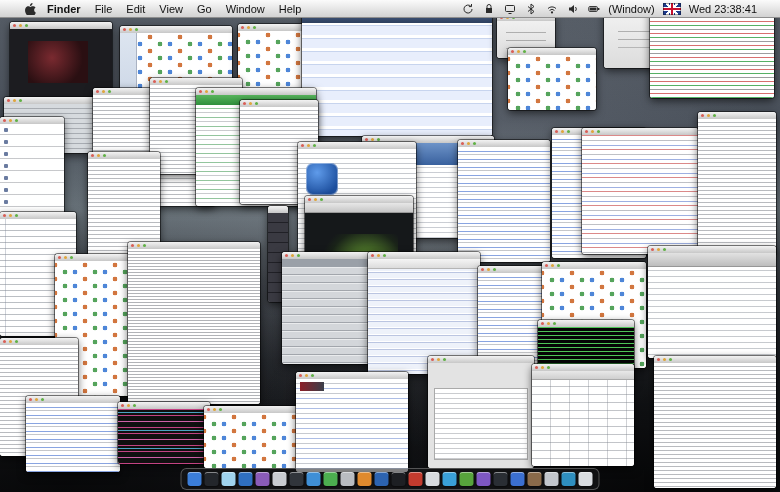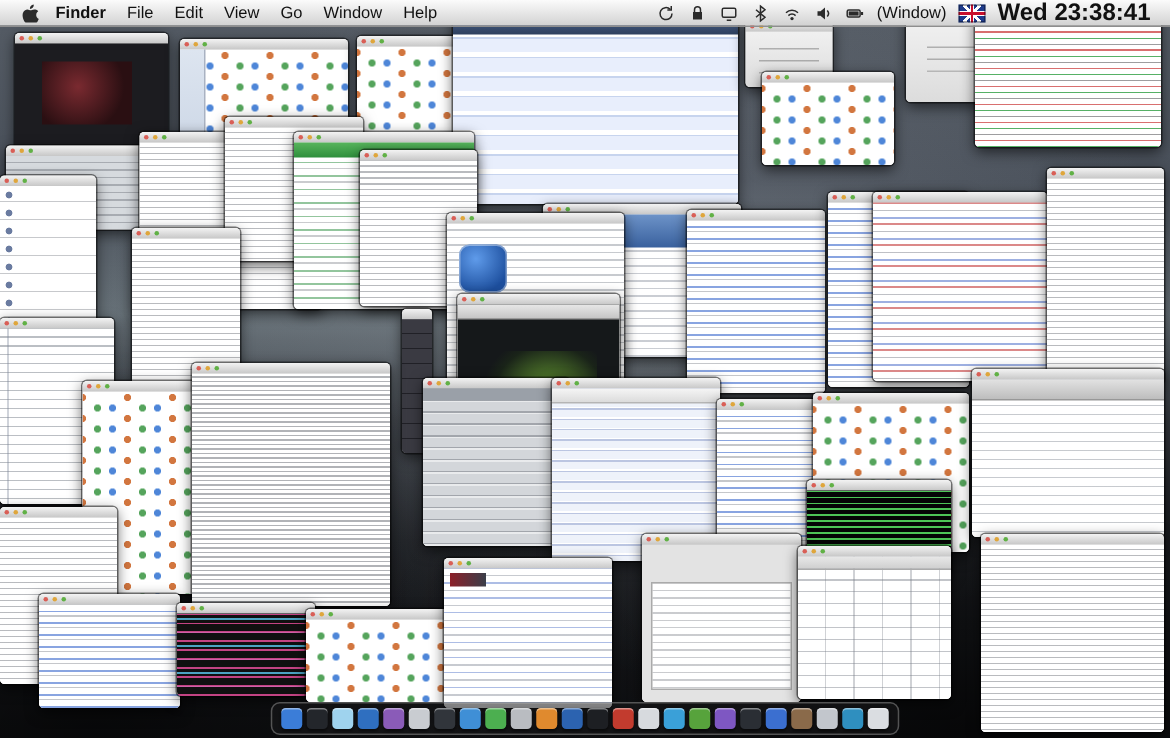--- a/index.html
+++ b/index.html
@@ -15,41 +15,41 @@
       radial-gradient(ellipse at 82% 100%, rgba(0,0,0,.65), transparent 45%),
       radial-gradient(ellipse at 8% 100%, rgba(0,0,0,.6), transparent 38%),
       radial-gradient(ellipse at 55% 42%, rgba(175,180,188,.22), transparent 60%),
       linear-gradient(to bottom,#565d66 0px,#49505a 120px,#667077 210px,#3d4249 280px,#23262b 360px,#121316 492px);
   }
   
   .menubar{
     position:absolute;top:0;left:0;right:0;height:18px;z-index:60;
     background:linear-gradient(#fbfbfb,#d2d2d2);
     border-bottom:1px solid #8e8e8e;
-    display:flex;align-items:center;padding:0 13px;box-sizing:border-box;
+    display:flex;align-items:center;padding:0 23px;box-sizing:border-box;
     font-size:11px;color:#111;
   }
   .apple{width:14px;height:13px;margin-right:10px;display:flex;align-items:center;}
   .menu-item{margin-right:14px;cursor:default;white-space:nowrap;}
   .menu-item.app{font-weight:bold;}
   .mb-right{margin-left:auto;display:flex;align-items:center;gap:8px;}
   .mi{width:13px;height:13px;display:inline-flex;align-items:center;justify-content:center;}
   .mi svg{width:12px;height:12px;}
   .battery-label{font-size:11px;}
   .flag{width:16px;height:10px;display:inline-block;border:1px solid rgba(0,0,0,.35);
     background-color:#1f3c8c;
     background-image:
       linear-gradient(to right, transparent 45%, #c8102e 45%, #c8102e 55%, transparent 55%),
       linear-gradient(to bottom, transparent 40%, #c8102e 40%, #c8102e 60%, transparent 60%),
       linear-gradient(to right, transparent 40%, #ffffff 40%, #ffffff 60%, transparent 60%),
       linear-gradient(to bottom, transparent 33%, #ffffff 33%, #ffffff 67%, transparent 67%),
       linear-gradient(45deg, transparent 45%, #ffffff 45%, #ffffff 55%, transparent 55%),
       linear-gradient(-45deg, transparent 45%, #ffffff 45%, #ffffff 55%, transparent 55%);
   }
-  .clock{font-size:16px;white-space:nowrap;font-weight:bold;}
+  .clock{font-size:11px;white-space:nowrap;}
   
   .winlayer{position:absolute;inset:0;z-index:10;}
   .win{
     position:absolute;overflow:hidden;border-radius:3px;
     box-shadow:0 0 0 1px rgba(0,0,0,.5),0 3px 9px rgba(0,0,0,.6);
     background:#fff;
   }
   .tb{height:7px;background:linear-gradient(#f3f3f3,#c7c7c7);border-bottom:1px solid #979797;
       display:flex;align-items:center;}
   .d{width:3px;height:3px;border-radius:50%;display:inline-block;margin-left:3px;}

